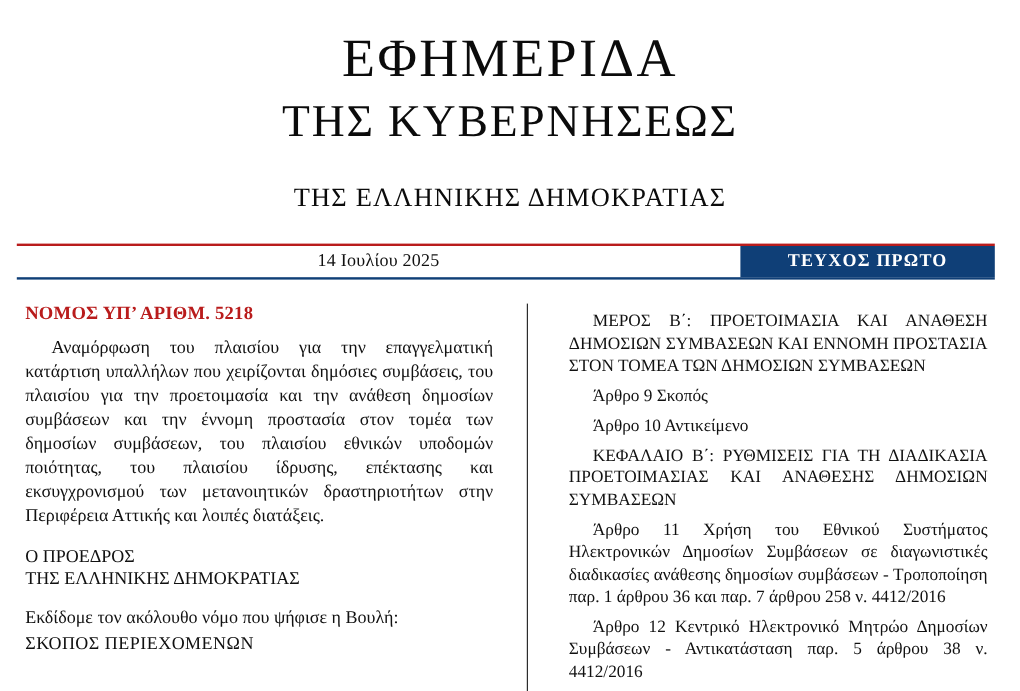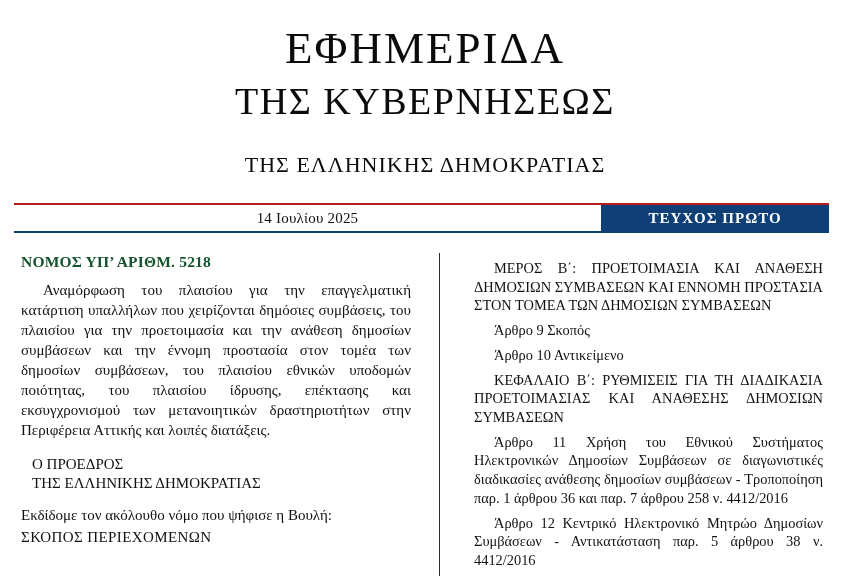--- a/index.html
+++ b/index.html
@@ -68,21 +68,21 @@
   .issuebar .sheet {
     flex: 1 1 0;
     display: flex;
     align-items: center;
     justify-content: center;
     font-size: 15px;
     color: #111;
     letter-spacing: .2px;
   }
   .issuebar .issue-tab {
-    width: 228px;
+    width: 212px;
     background: #0f3f77;
     color: #ffffff;
     display: flex;
     align-items: center;
     justify-content: center;
     font-size: 15px;
     font-weight: bold;
     letter-spacing: 1px;
   }
 
@@ -102,41 +102,40 @@
     overflow: hidden;
   }
   .col.right {
     margin-left: 28px;
     border-left: 1px solid #2c2c2c;
     padding-left: 28px;
     width: 390px;
   }
 
   .law-title {
-    color: #14532d;
+    color: #b91c1c;
     font-size: 15.5px;
     font-weight: bold;
     letter-spacing: .2px;
     margin-bottom: 10px;
   }
   .abstract {
     font-size: 15px;
     line-height: 1.33;
     text-align: justify;
     text-justify: inter-word;
     hyphens: manual;
     margin: 0 0 14px 0;
   }
   .abstract .indent { display: inline-block; width: 22px; }
 
   .president {
     font-size: 15px;
     line-height: 1.3;
     margin-bottom: 12px;
-    margin-left: 11px;
   }
   .issue-line {
     font-size: 15px;
     line-height: 1.3;
     margin-bottom: 4px;
   }
   .toc-heading {
     font-size: 15px;
     letter-spacing: .4px;
   }

